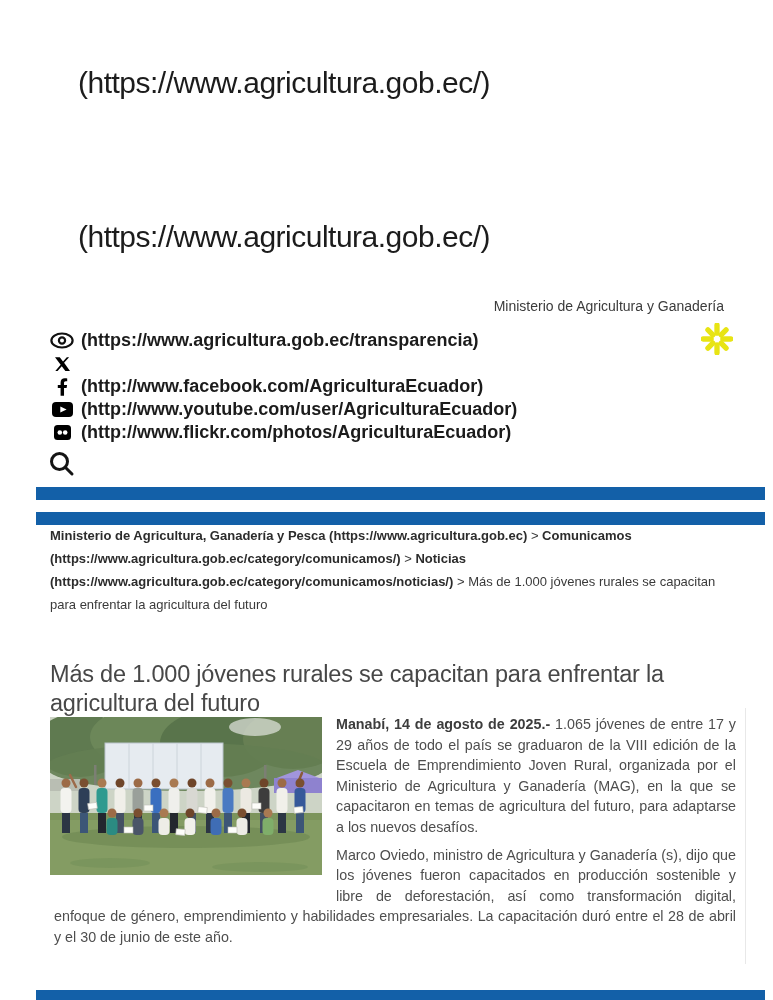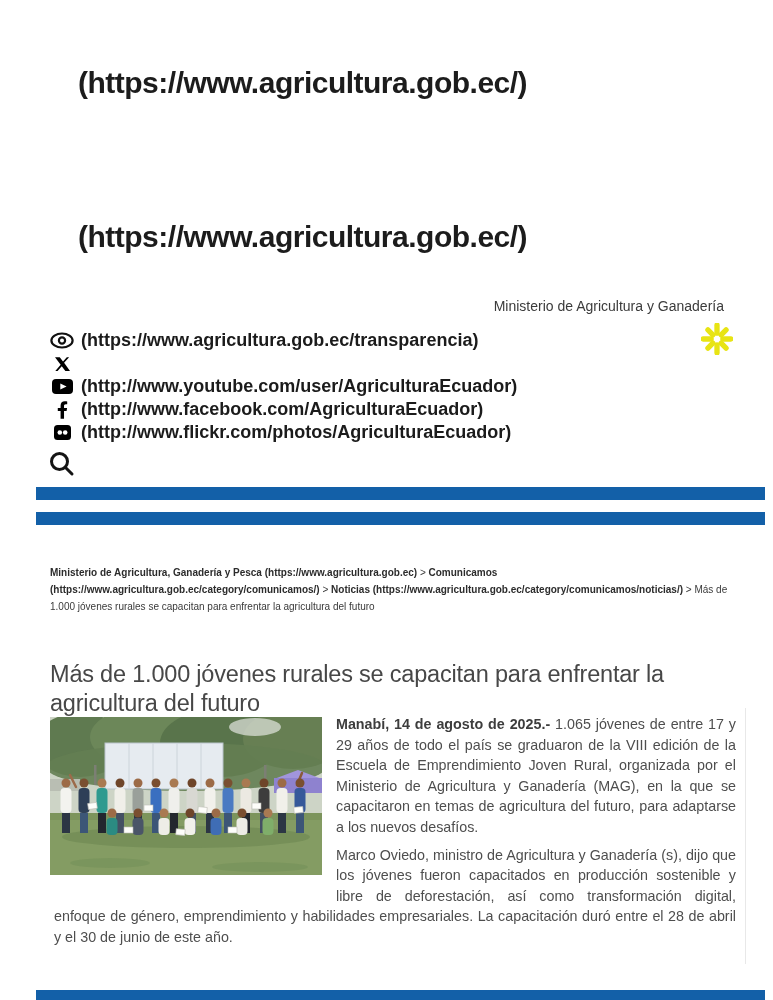--- a/index.html
+++ b/index.html
@@ -1,41 +1,41 @@
 <!DOCTYPE html>
 <html lang="es"><head>
 <meta charset="utf-8">
 <style>
   html,body{margin:0;padding:0;background:#fff;}
   .page{position:relative;width:773px;height:1000px;background:#fff;overflow:hidden;
         font-family:"Liberation Sans",sans-serif;color:#333;}
 
-  .site-heading{position:absolute;left:78px;font-size:30px;font-weight:700;color:#1c1c1c;
+  .site-heading{position:absolute;left:78px;font-size:30px;font-weight:400;color:#1c1c1c;
         letter-spacing:-0.5px;white-space:nowrap;text-decoration:none;cursor:pointer;}
   .site-heading-1{top:66px;}
   .site-heading-2{top:220px;}
 
   .ministry-name{position:absolute;top:298px;right:49px;font-size:14px;color:#3b3b3b;margin-left:24px;}
 
   .asterisk{position:absolute;left:701px;top:323px;width:32px;height:32px;}
 
   .social{position:absolute;left:50px;top:331px;display:flex;flex-direction:column;gap:4px;}
   .social-row{display:flex;align-items:center;gap:7px;height:19px;font-size:18px;
         font-weight:700;color:#1b1b1b;cursor:pointer;}
   .social-row .icn{display:flex;align-items:center;justify-content:center;width:24px;}
 
   .search-btn{position:absolute;left:48px;top:450px;width:30px;height:30px;cursor:pointer;}
 
   .bar{position:absolute;left:36px;width:729px;height:13px;background:#1360a8;}
   .bar-1{top:487px;}
   .bar-2{top:512px;}
   .bar-bottom{top:990px;height:10px;}
 
-  .breadcrumb{position:absolute;left:50px;top:564px;width:692px;font-size:10px;
-        line-height:17px;color:#3a3a3a;overflow-wrap:break-word;}
+  .breadcrumb{position:absolute;left:50px;top:524px;width:692px;font-size:13px;
+        line-height:23px;color:#3a3a3a;overflow-wrap:break-word;}
   .bc-link{font-weight:700;color:#2c2c2c;cursor:pointer;}
   .bc-sep{font-weight:400;color:#3a3a3a;}
   .bc-current{font-weight:400;}
 
   .article-title{position:absolute;left:50px;top:644px;width:680px;font-size:23.5px;
         line-height:29px;font-weight:400;color:#474747;letter-spacing:-0.2px;}
 
   .article-body{position:absolute;left:50px;top:714px;width:686px;font-size:14.3px;
         line-height:20.6px;color:#4e4e4e;text-align:justify;}
   .article-body p{margin:0 0 7px 4px;}
@@ -79,34 +79,34 @@
     </div>
     <div class="social-row">
       <span class="icn">
         <svg width="15" height="14" viewBox="0 0 24 22">
           <path fill="#000" d="M18.9 0h3.68l-8.04 9.19L24 22h-7.41l-5.8-7.58L4.15 22H.46l8.6-9.83L0 0h7.59l5.24 6.93L18.9 0z"></path>
         </svg>
       </span>
     </div>
     <div class="social-row">
       <span class="icn">
+        <svg width="11" height="18" viewBox="0 0 320 512">
+          <path fill="#000" d="M279.14 288l14.22-92.66h-88.91v-60.13c0-25.35 12.42-50.06 52.24-50.06h40.42V6.26S260.43 0 225.36 0c-73.22 0-121.08 44.38-121.08 124.72v70.62H22.89V288h81.39v224h100.17V288z"></path>
+        </svg>
+      </span>
+      <span>(http://www.facebook.com/AgriculturaEcuador)</span>
+    </div>
+    <div class="social-row">
+      <span class="icn">
         <svg width="21" height="15" viewBox="0 0 21 15">
           <rect width="21" height="15" rx="4" fill="#000"></rect>
           <polygon points="8.3,4.4 14.6,7.5 8.3,10.6" fill="#fff"></polygon>
         </svg>
       </span>
       <span>(http://www.youtube.com/user/AgriculturaEcuador)</span>
-    </div>
-    <div class="social-row">
-      <span class="icn">
-        <svg width="11" height="18" viewBox="0 0 320 512">
-          <path fill="#000" d="M279.14 288l14.22-92.66h-88.91v-60.13c0-25.35 12.42-50.06 52.24-50.06h40.42V6.26S260.43 0 225.36 0c-73.22 0-121.08 44.38-121.08 124.72v70.62H22.89V288h81.39v224h100.17V288z"></path>
-        </svg>
-      </span>
-      <span>(http://www.facebook.com/AgriculturaEcuador)</span>
     </div>
     <div class="social-row">
       <span class="icn">
         <svg width="17" height="15" viewBox="0 0 17 15">
           <rect width="17" height="15" rx="3.5" fill="#000"></rect>
           <circle cx="5.8" cy="7.5" r="2.3" fill="#fff"></circle>
           <circle cx="11.2" cy="7.5" r="2.3" fill="#fff"></circle>
         </svg>
       </span>
       <span>(http://www.flickr.com/photos/AgriculturaEcuador)</span>

